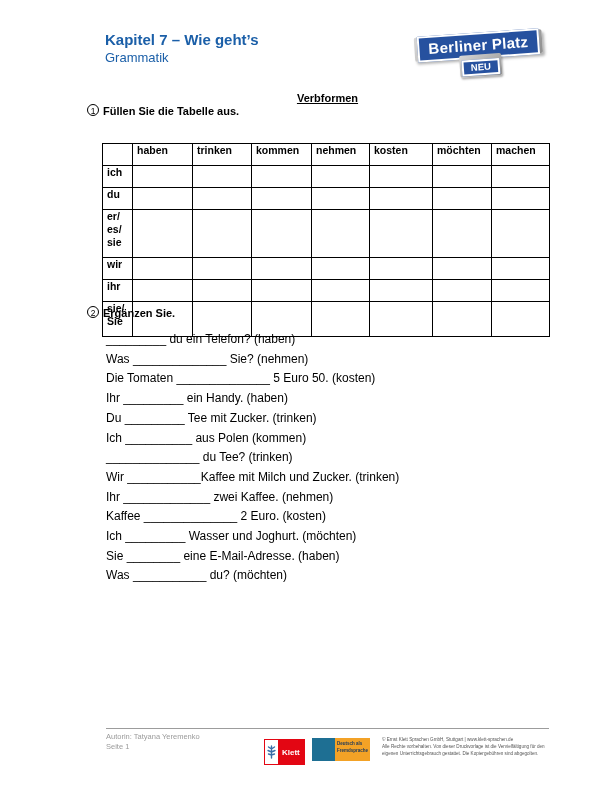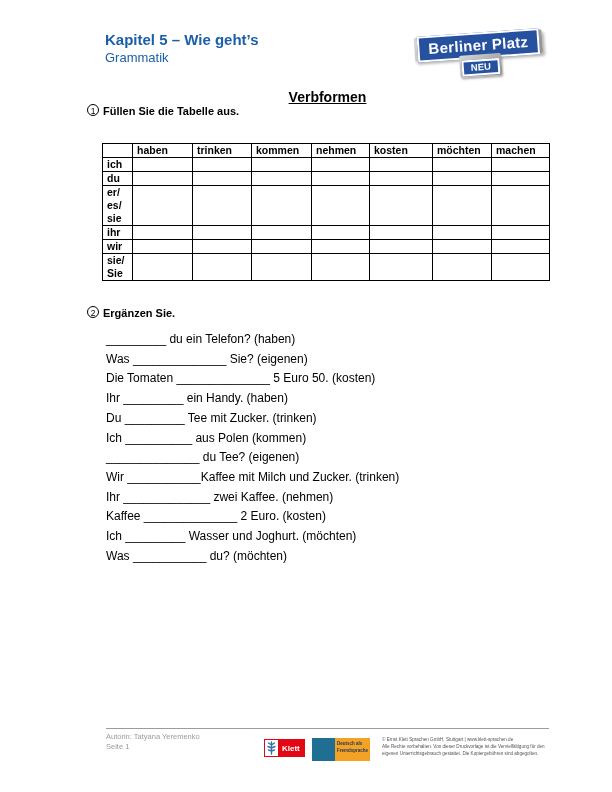--- a/index.html
+++ b/index.html
@@ -25,67 +25,67 @@
     background:#26519f; border:2px solid #fff; border-radius:1px;
     color:#fff; font-weight:bold; text-align:center; white-space:nowrap;
   }
   .bp-main .bp-sign-inner { font-size:15px; padding:2px 9px 3px 9px; letter-spacing:0.3px; }
   .bp-neu { margin:-3px 0 0 44px; position:relative; z-index:-0; display:block; }
   .bp-neu .bp-sign-outer { padding:2px; box-shadow:1px 2px 2px rgba(0,0,0,0.30); }
   .bp-neu .bp-sign-inner { font-size:9.5px; padding:0 7px 1px 7px; }
 
   
   .section-title-wrap { position:absolute; left:106px; top:88px; width:443px; text-align:center; }
-  .section-title { font-size:14px; font-weight:bold; text-decoration:underline; }
+  .section-title { font-size:11px; font-weight:bold; text-decoration:underline; }
 
   
   .ex-head { position:absolute; left:87px; font-size:11px; font-weight:bold; }
   .ex1 { top:104px; } .ex2 { top:306px; }
   .circle-num {
     display:inline-block; width:12px; height:12px; border:1px solid #000; border-radius:50%;
     font-size:8.5px; line-height:12px; text-align:center; font-weight:normal;
     vertical-align:1px; margin-right:4px;
   }
 
   
   .verb-table { position:absolute; left:102px; top:143px; border-collapse:collapse; table-layout:fixed; }
   .verb-table th, .verb-table td {
     border:1px solid #000; font-size:10.5px; text-align:left;
-    padding:0 0 0 4px; vertical-align:top; line-height:13px;
+    padding:0 0 8px 4px; vertical-align:top; line-height:13px;
   }
   .verb-table th { font-weight:bold; white-space:pre-line; }
   tr.h-std th, tr.h-std td { height:13px; }
   tr.h-3 th, tr.h-3 td { height:40px; }
   tr.h-2 th, tr.h-2 td { height:26px; }
 
   
   .sentences { position:absolute; left:106px; top:330px; }
   .sentence { font-size:12px; line-height:19.7px; white-space:pre; }
 
   
   .footer-rule { position:absolute; left:106px; top:728px; width:443px; border-top:1px solid #9c9c9c; }
   .footer-author { position:absolute; left:106px; top:732px; font-size:7.5px; color:#9b9b9b; line-height:10px; }
-  .klett-logo { position:absolute; left:264px; top:739px; height:18px; display:flex; border:1px solid #e30613; }
+  .klett-logo { position:absolute; left:264px; top:739px; height:26px; display:flex; border:1px solid #e30613; }
   .klett-sym { width:13px; background:#fff; display:flex; align-items:center; justify-content:center; }
   .klett-txt { background:#e30613; color:#fff; font-size:8px; font-weight:bold; display:flex; align-items:center; padding:0 4px; }
   .daf-logo { position:absolute; left:312px; top:738px; height:23px; display:flex; }
   .daf-block { width:23px; background:#1e6f93; }
   .daf-txt {
     width:35px; background:#f3a226; color:#17365d; font-size:4.5px; font-weight:bold;
     line-height:1.5; padding:3px 0 0 2px; white-space:pre-line;
   }
   .copyright { position:absolute; left:382px; top:737px; width:175px; font-size:4.6px; color:#555; line-height:1.5; }
   .copyright div { white-space:nowrap; overflow:hidden; }
 </style>
 </head>
 <body>
 
 <div class="page">
 
-  <div class="doc-title">Kapitel 5 – Wie geht’s</div>
+  <div class="doc-title">Kapitel 7 – Wie geht’s</div>
   <div class="doc-subtitle">Grammatik</div>
 
   <div class="bp-logo">
     <div class="bp-main">
       <span class="bp-sign-outer"><span class="bp-sign-inner">Berliner Platz</span></span>
     </div>
     <div class="bp-neu">
       <span class="bp-sign-outer"><span class="bp-sign-inner">NEU</span></span>
     </div>
   </div>
@@ -146,31 +146,31 @@
 sie</th>
       <td></td>
           <td></td>
           <td></td>
           <td></td>
           <td></td>
           <td></td>
           <td></td>
     </tr>
     <tr class="h-std">
+      <th>wir</th>
+      <td></td>
+          <td></td>
+          <td></td>
+          <td></td>
+          <td></td>
+          <td></td>
+          <td></td>
+    </tr>
+    <tr class="h-std">
       <th>ihr</th>
-      <td></td>
-          <td></td>
-          <td></td>
-          <td></td>
-          <td></td>
-          <td></td>
-          <td></td>
-    </tr>
-    <tr class="h-std">
-      <th>wir</th>
       <td></td>
           <td></td>
           <td></td>
           <td></td>
           <td></td>
           <td></td>
           <td></td>
     </tr>
     <tr class="h-2">
       <th>sie/
@@ -185,30 +185,31 @@
     </tr>
   </tbody>
     </table>
 
   <div class="ex-head ex2">
     <span class="circle-num">2</span><span>Ergänzen Sie.</span>
   </div>
 
   <div class="sentences">
     <div class="sentence">_________ du ein Telefon? (haben)</div>
-    <div class="sentence">Was ______________ Sie? (eigenen)</div>
+    <div class="sentence">Was ______________ Sie? (nehmen)</div>
     <div class="sentence">Die Tomaten ______________ 5 Euro 50. (kosten)</div>
     <div class="sentence">Ihr _________ ein Handy. (haben)</div>
     <div class="sentence">Du _________ Tee mit Zucker. (trinken)</div>
     <div class="sentence">Ich __________ aus Polen (kommen)</div>
-    <div class="sentence">______________ du Tee? (eigenen)</div>
+    <div class="sentence">______________ du Tee? (trinken)</div>
     <div class="sentence">Wir ___________Kaffee mit Milch und Zucker. (trinken)</div>
     <div class="sentence">Ihr _____________ zwei Kaffee. (nehmen)</div>
     <div class="sentence">Kaffee ______________ 2 Euro. (kosten)</div>
     <div class="sentence">Ich _________ Wasser und Joghurt. (möchten)</div>
+    <div class="sentence">Sie ________ eine E-Mail-Adresse. (haben)</div>
     <div class="sentence">Was ___________ du? (möchten)</div>
   </div>
 
   <div class="footer-rule"></div>
 
   <div class="footer-author">
     <div>Autorin: Tatyana Yeremenko</div>
     <div>Seite 1</div>
   </div>
 

